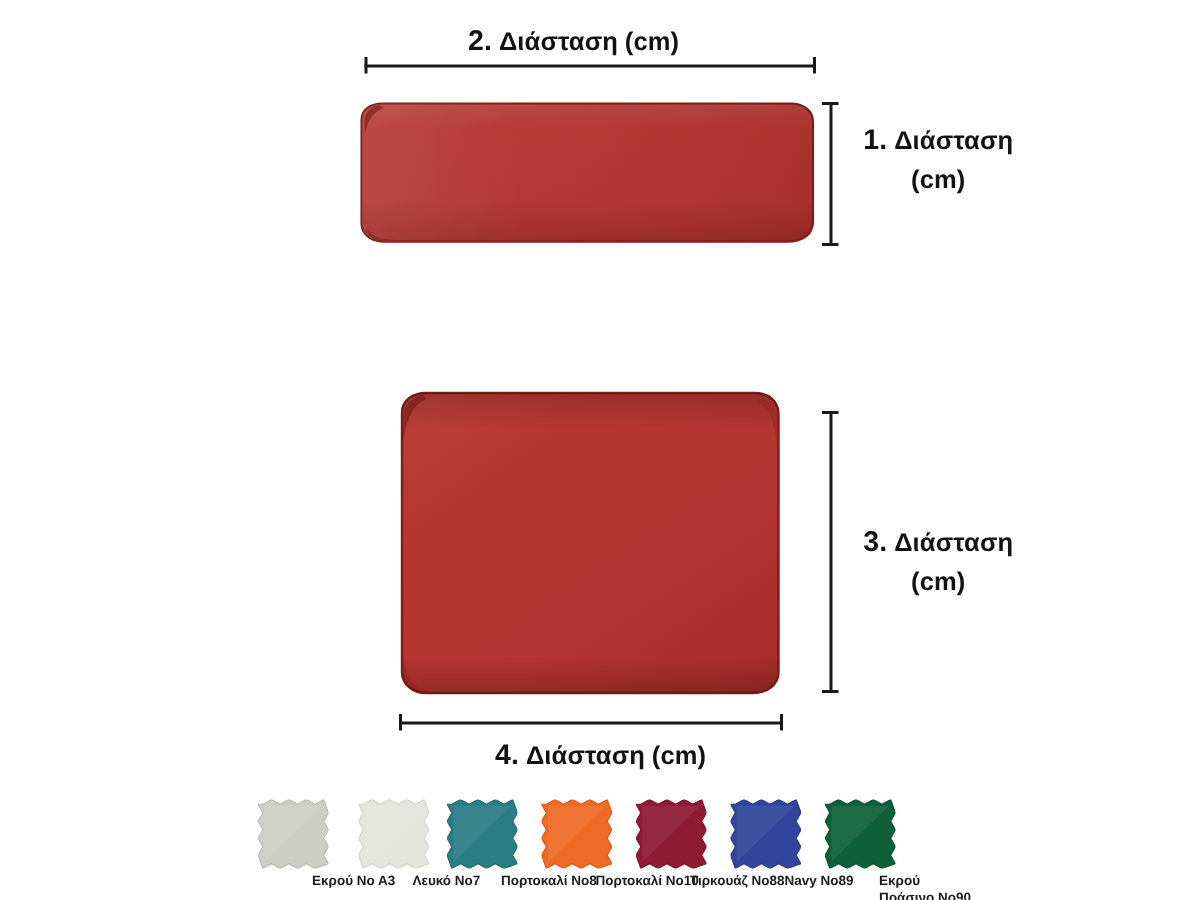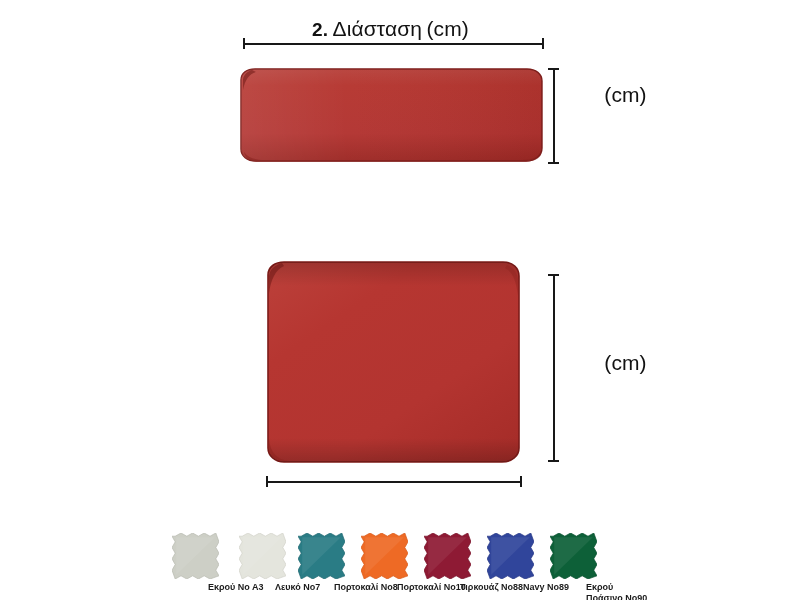--- a/index.html
+++ b/index.html
@@ -30,22 +30,22 @@
     font-weight: bold;
     color: #121212;
     letter-spacing: .1px;
     white-space: nowrap;
   }
   .dim-label .num {
     font-size: 19px;
     font-weight: bold;
   }
   .dim-label .txt {
-    font-size: 21px;
-    font-weight: normal;
+    font-size: 17px;
+    font-weight: bold;
   }
   .dim-label.two-line {
     text-align: center;
     white-space: normal;
     line-height: 1.45;
   }
 
   
   #label-dim2 {
     left: 312px;
@@ -202,20 +202,24 @@
       <path d="M6,86 C10,92 18,94 26,94 L285,94 C294,94 301,91 303,85 L303,89 C300,94 293,96 285,96 L20,96 C12,96 7,92 6,86 Z" fill="#86201c" opacity="0.5"></path>
     </svg>
   </div>
 
   <div class="dim-line-v" id="dimline-1">
     <div class="cap start"></div>
     <div class="bar"></div>
     <div class="cap end"></div>
   </div>
   <div class="dim-label two-line" id="label-dim1">
+    <div>
+      <span class="num">1.</span>
+      <span class="txt">Διάσταση</span>
+    </div>
     <div>
       <span class="txt">(cm)</span>
     </div>
   </div>
 
   <div class="cushion" id="cushion-top">
     <svg viewBox="0 0 259 206" preserveAspectRatio="none">
       <defs>
         <linearGradient id="gradTop" x1="0.1" y1="0" x2="0.95" y2="1">
           <stop offset="0%" stop-color="#bb3f39"></stop>
@@ -238,29 +242,38 @@
     </svg>
   </div>
 
   <div class="dim-line-v" id="dimline-3">
     <div class="cap start"></div>
     <div class="bar"></div>
     <div class="cap end"></div>
   </div>
   <div class="dim-label two-line" id="label-dim3">
     <div>
+      <span class="num">3.</span>
+      <span class="txt">Διάσταση</span>
+    </div>
+    <div>
       <span class="txt">(cm)</span>
     </div>
   </div>
 
   <div class="dim-line-h" id="dimline-4">
     <div class="cap start"></div>
     <div class="bar"></div>
     <div class="cap end"></div>
   </div>
+  <div class="dim-label" id="label-dim4">
+    <span class="num">4.</span>
+    <span class="txt">Διάσταση</span>
+    <span class="txt">(cm)</span>
+  </div>
 
   <div id="swatch-row">
       <div class="swatch-item" style="left: 0px;">
         <svg class="swatch-chip" viewBox="0 0 47 46">
           <path d="M3.20,3.20 L9.00,0.00 L14.80,3.20 L20.60,0.00 L26.40,3.20 L32.20,0.00 L38.00,3.20 L43.80,0.00 L47.00,8.86 L43.80,14.51 L47.00,20.17 L43.80,25.83 L47.00,31.49 L43.80,37.14 L47.00,42.80 L38.00,46.00 L32.20,42.80 L26.40,46.00 L20.60,42.80 L14.80,46.00 L9.00,42.80 L3.20,46.00 L0.00,37.14 L3.20,31.49 L0.00,25.83 L3.20,20.17 L0.00,14.51 L3.20,8.86 L0.00,3.20 Z" fill="#cdcfc6" stroke="#b8bab0" stroke-width="0.7"></path>
           <path d="M4.2,4.2 L42.8,4.2 L4.2,41.8 Z" fill="#ffffff" opacity="0.07"></path>
         </svg>
         <div class="swatch-label"><span>Εκρού Νο Α3</span></div>
       </div>
       <div class="swatch-item" style="left: 67px;">

